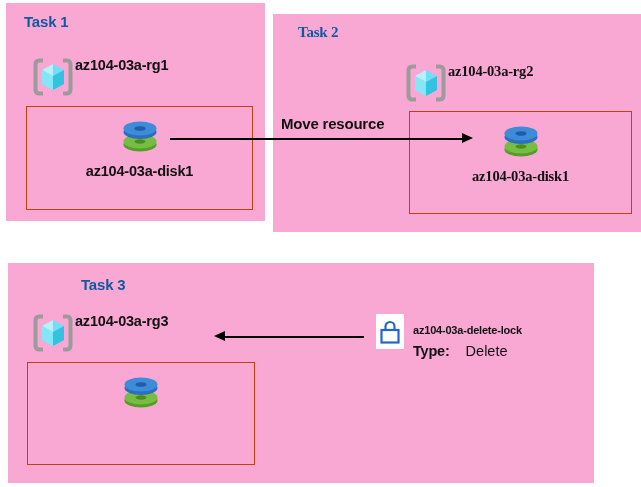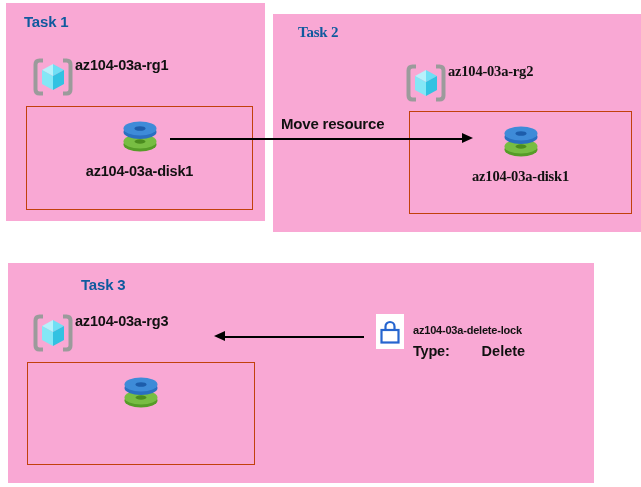--- a/index.html
+++ b/index.html
@@ -83,21 +83,21 @@
     align-items: center;
     justify-content: center;
   }
   .lock-text {
     position: absolute;
     line-height: 21px;
     font-size: 14.5px;
   }
   .lock-name { display: block; font-size: 11px; }
   .lock-type-label { font-weight: 700; letter-spacing: -0.2px; }
-  .lock-type-value { font-weight: 700; margin-left: 20px; padding-left: 12px; }
+  .lock-type-value { font-weight: 400; margin-left: 4px; padding-left: 12px; }
 
   .icon-svg { display: block; }
 </style>
 </head>
 <body>
 
 <div class="canvas">
 
   <div class="task" style="left:6px; top:3px; width:259px; height:218px;">
     <div class="task-title" style="left:18px; top:10px;">Task 1</div>

